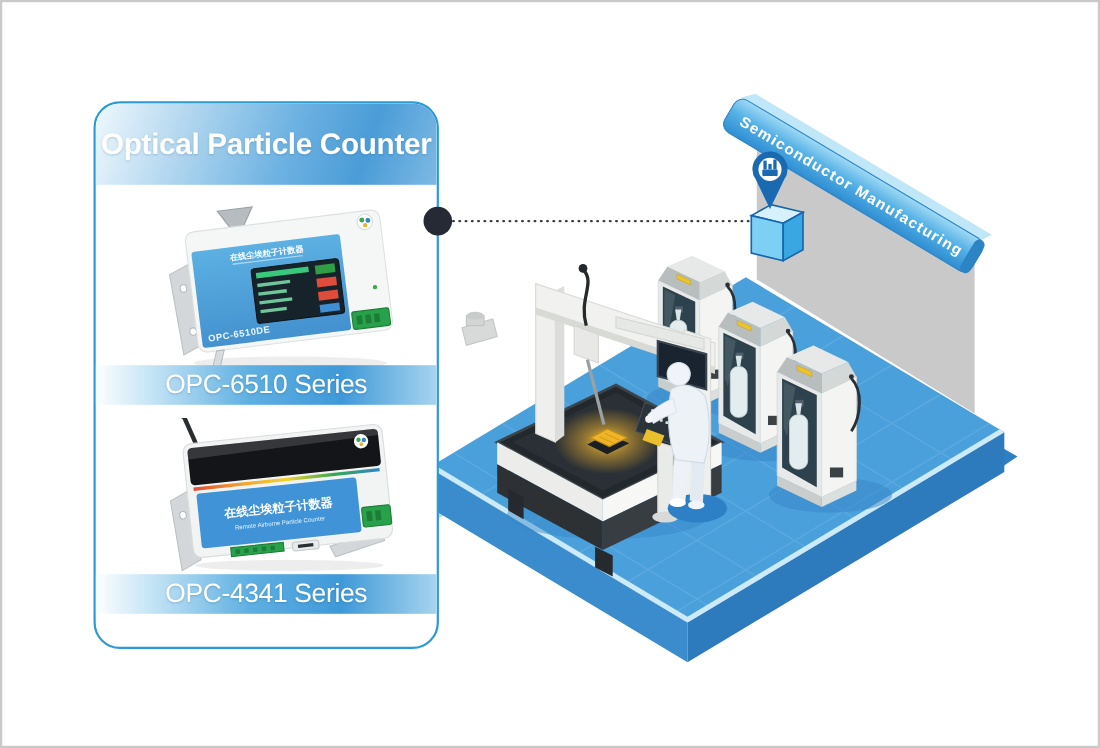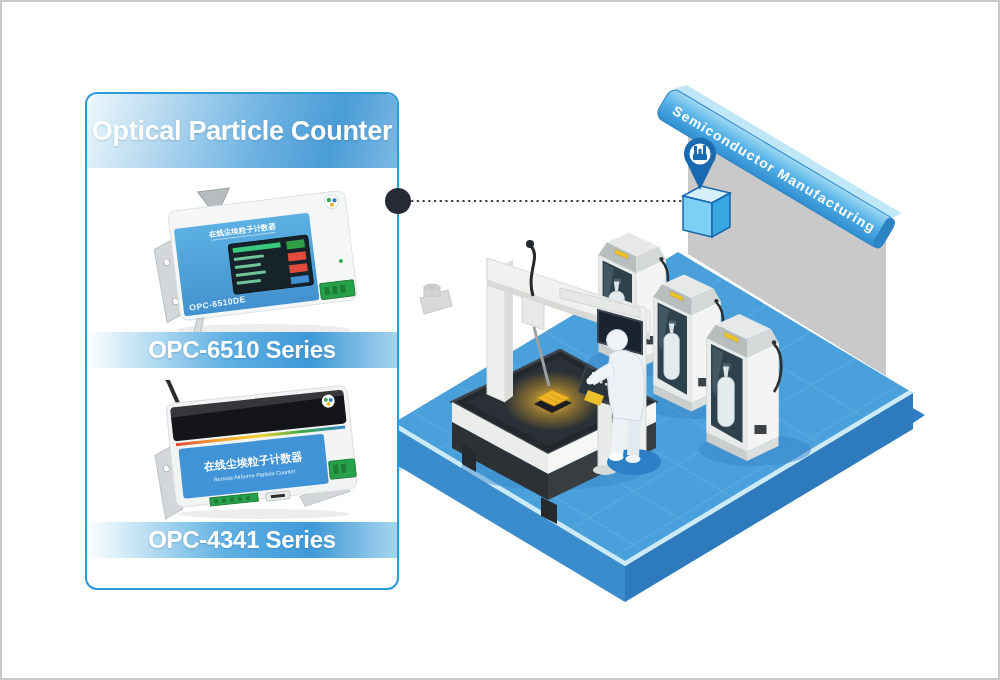--- a/index.html
+++ b/index.html
@@ -6,40 +6,40 @@
   body{
     width:1000px;height:680px;position:relative;background:#ffffff;
     font-family:"Liberation Sans", sans-serif;overflow:hidden;
   }
   .frame{position:absolute;inset:0;border:2px solid #c9c9c9;z-index:9;pointer-events:none;}
   .scene-svg{position:absolute;left:0;top:0;z-index:1;}
 
   
   .panel{
     position:absolute;left:85px;top:92px;width:314px;height:498px;
-    background:#ffffff;border:2px solid #2b9bd7;border-radius:12px;
+    background:#ffffff;border:2px solid #2b9bd7;border-radius:24px;
     overflow:hidden;z-index:2;box-sizing:border-box;
   }
   .panel-header{
     height:74px;display:flex;align-items:center;justify-content:center;
     background:linear-gradient(108deg,#eef8fd 0%,#bcdcf1 22%,#6fb3e2 55%,#4a9cd7 78%,#7db9e4 100%);
   }
   .panel-title{
     color:#ffffff;font-size:27px;font-weight:bold;letter-spacing:-0.3px;
     text-shadow:0 1px 2px rgba(30,90,140,.25);
   }
   .ribbon{
     position:absolute;left:0;right:0;height:36px;
     display:flex;align-items:center;justify-content:center;
     background:linear-gradient(90deg,#fdfeff 0%,#bfe1f4 18%,#5fb0e2 45%,#3f99d8 72%,#a6d4ee 100%);
   }
   .ribbon-1{top:238px;}
   .ribbon-2{top:428px;}
   .ribbon-label{
-    color:#ffffff;font-size:24px;font-weight:bold;letter-spacing:-0.3px;
+    color:#ffffff;font-size:24px;font-weight:normal;letter-spacing:-0.3px;
     text-shadow:0 1px 2px rgba(30,90,140,.3);
   }
   .product-svg{position:absolute;}
   .product-1{left:55px;top:84px;}
   .product-2{left:58px;top:286px;}
 
   .connector-dot{
     position:absolute;left:385px;top:188px;width:26px;height:26px;border-radius:50%;
     background:#252a35;z-index:3;
   }

